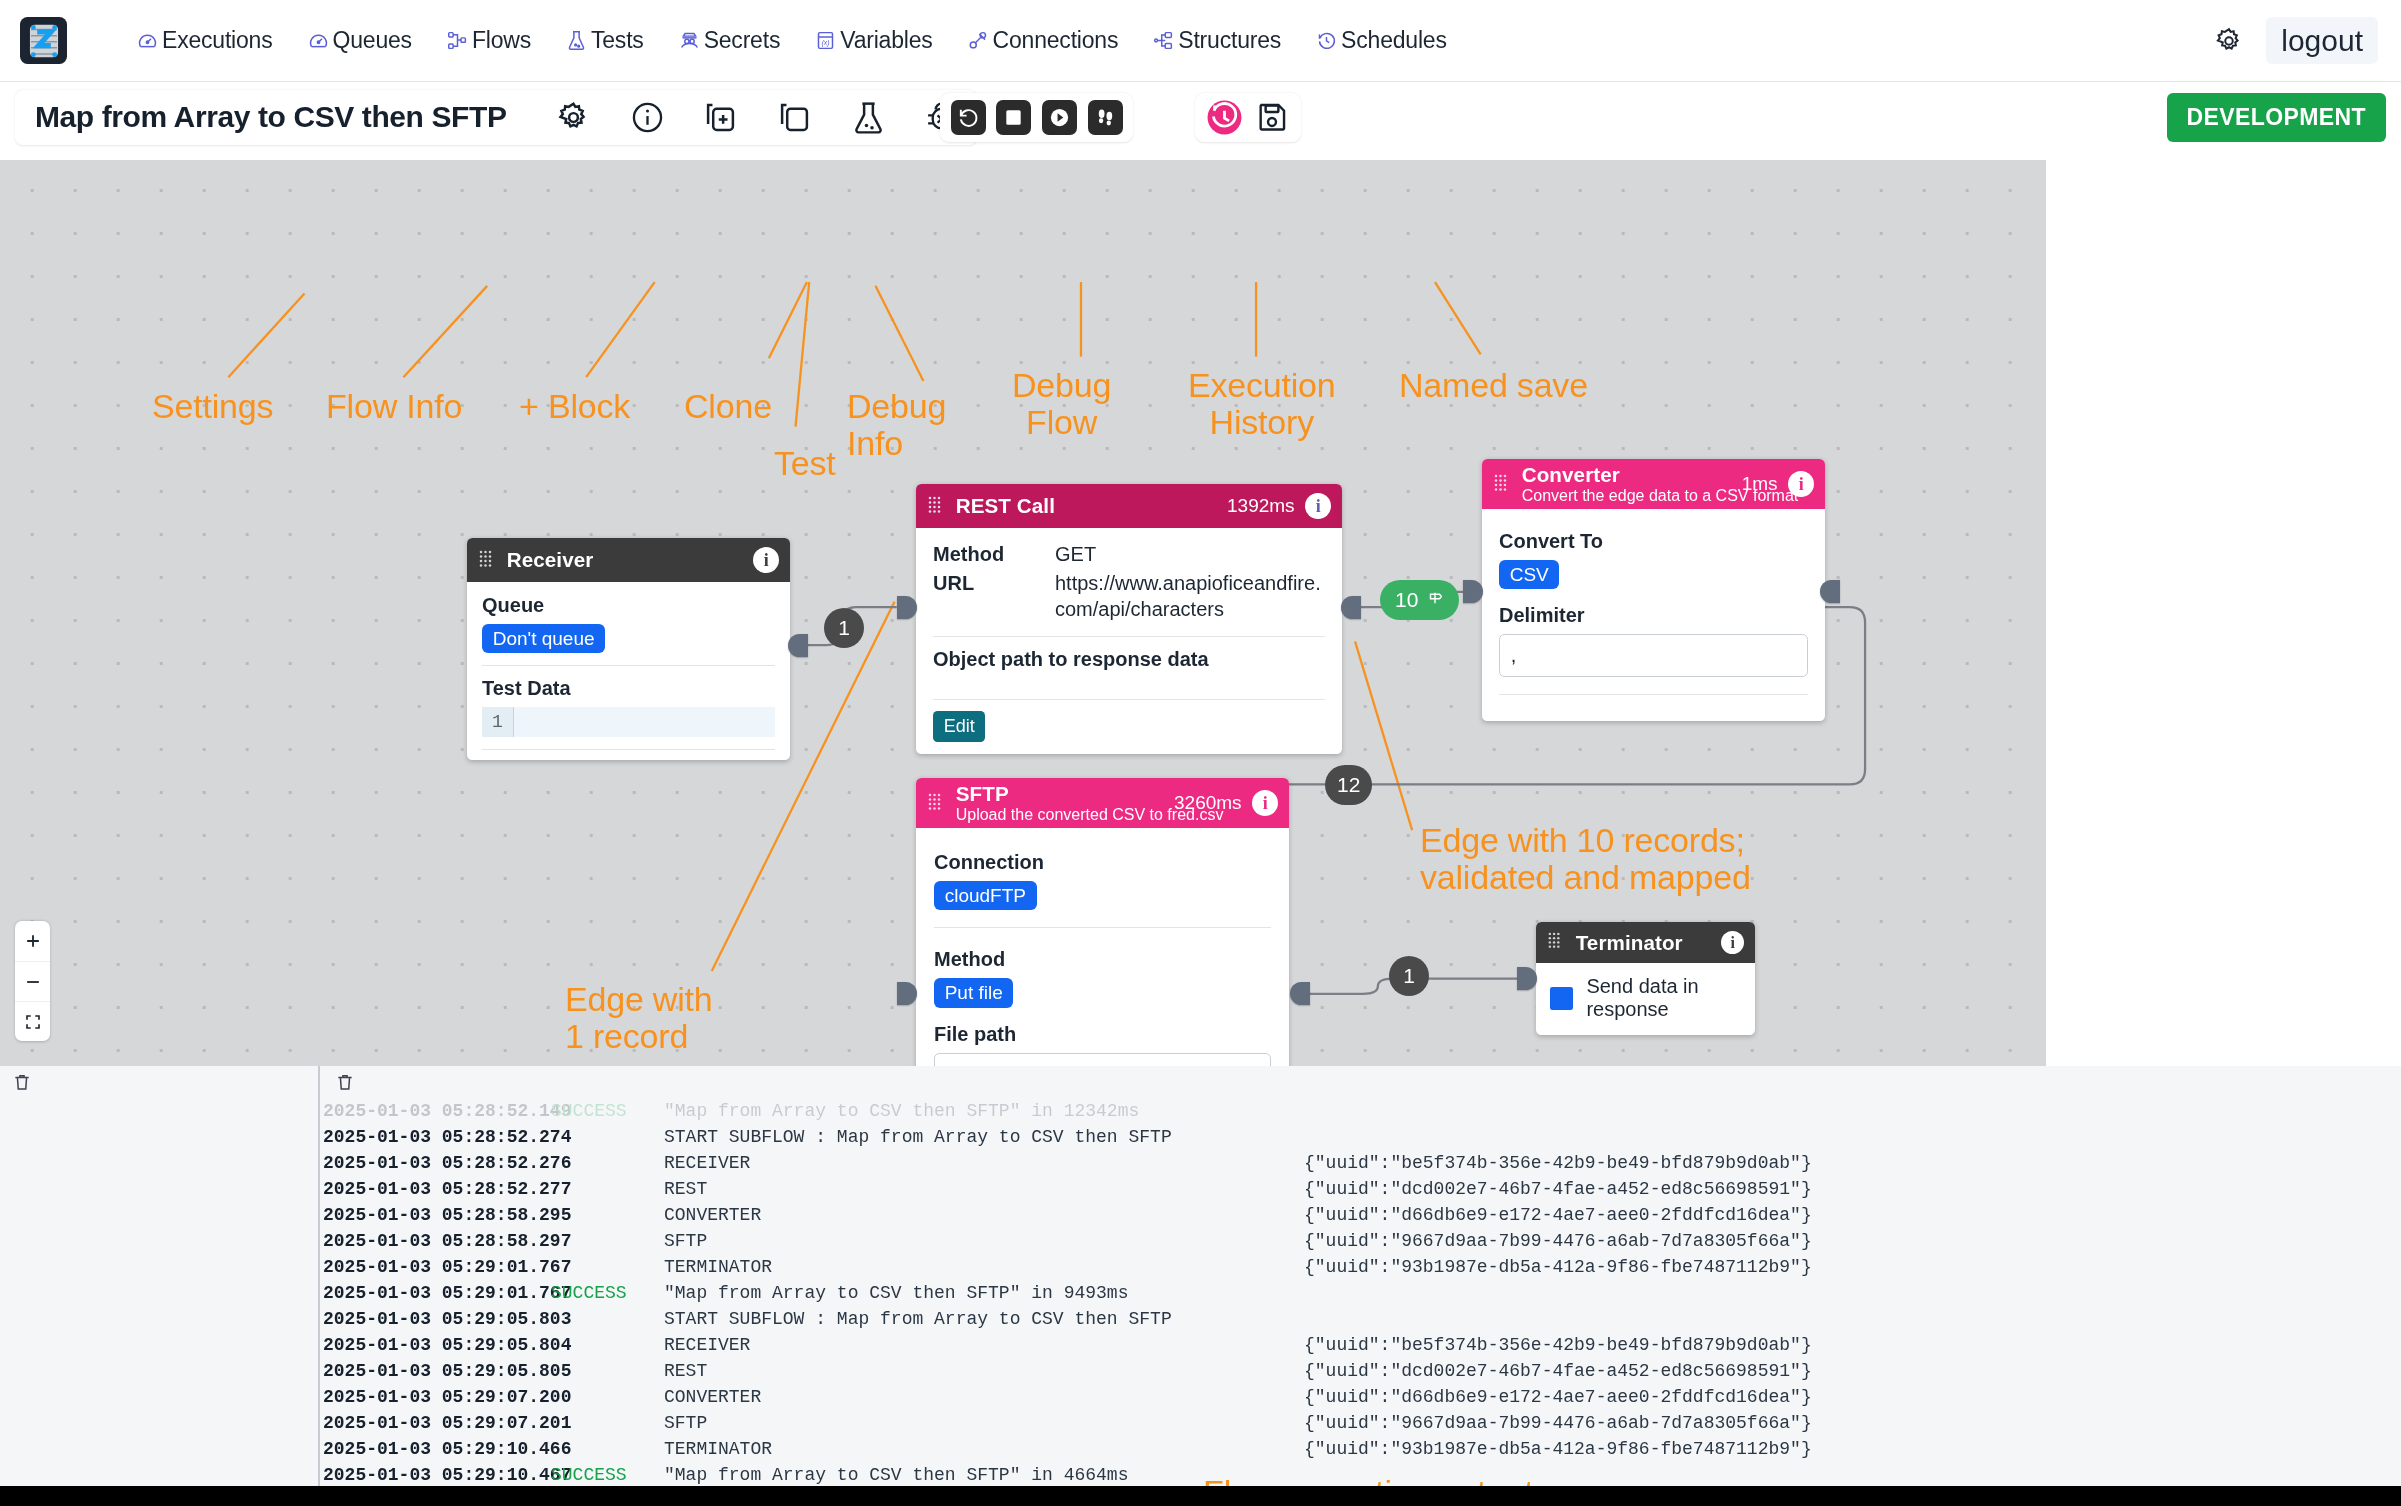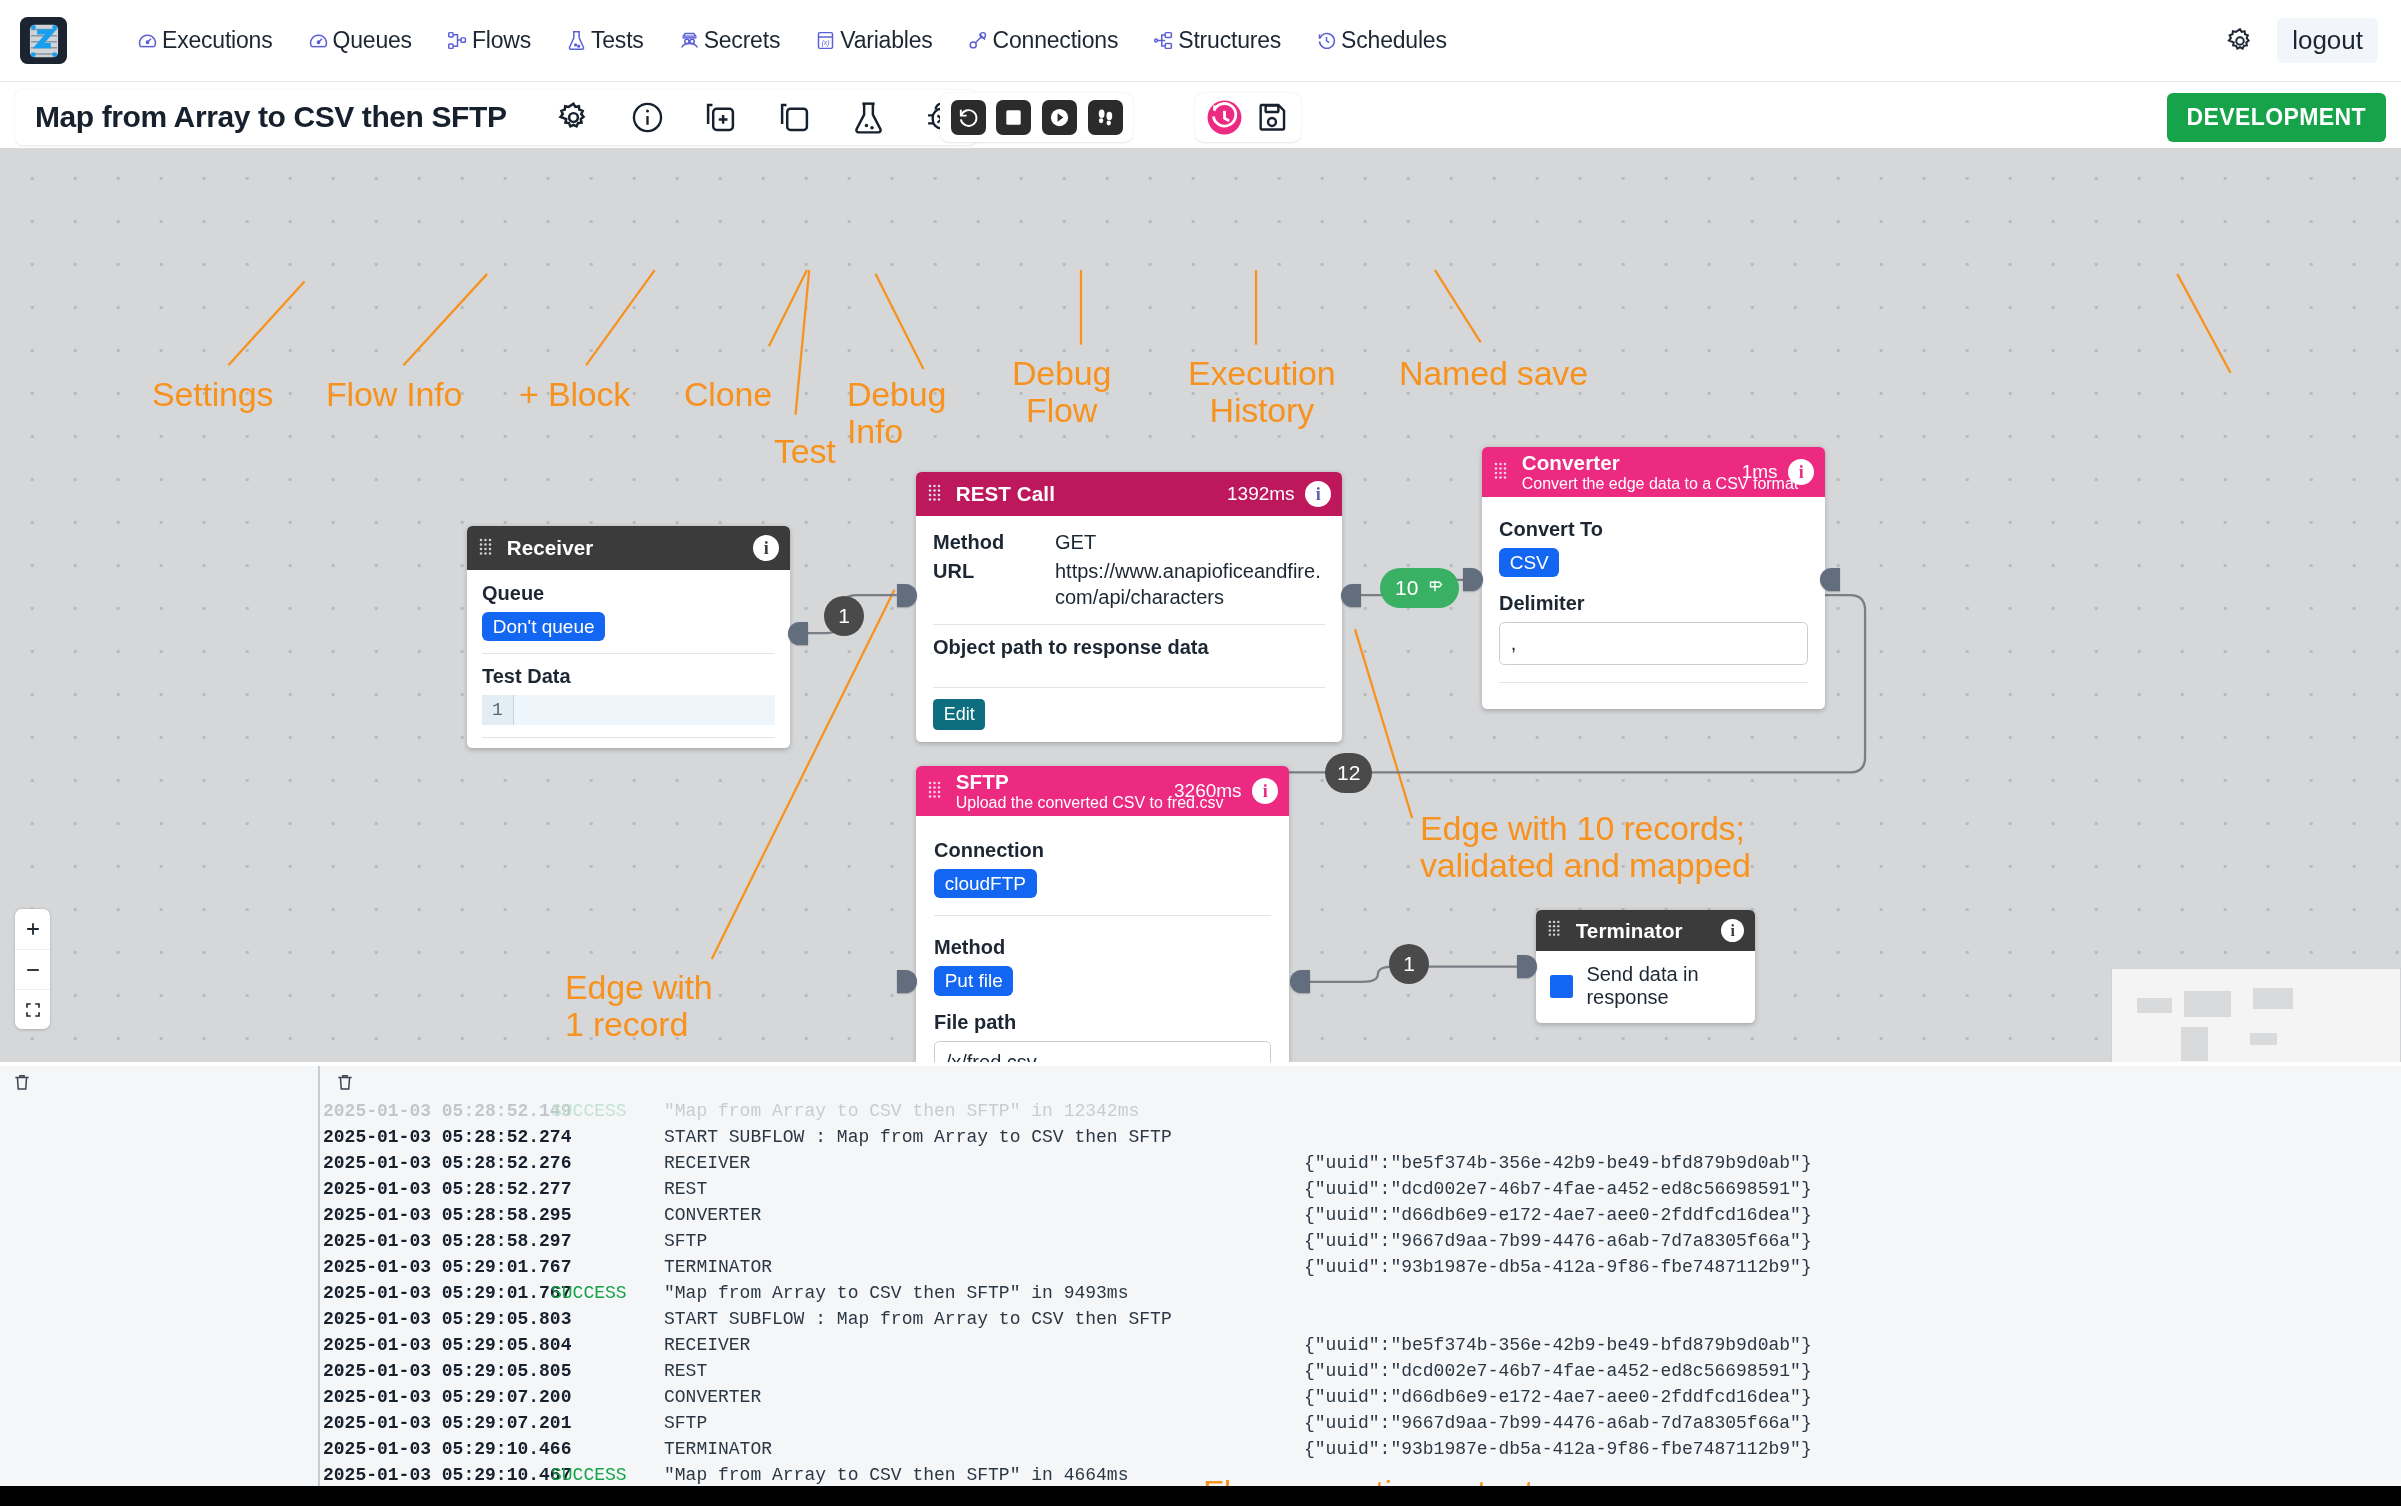--- a/index.html
+++ b/index.html
@@ -24,21 +24,21 @@
   .logo svg { display:block; }
   .nav-items { display: flex; align-items: center; margin-left: 69px; gap: 34px; }
   .nav-item { display: flex; align-items: center; gap: 3px; cursor: pointer; }
   .nav-item .ico { width: 23px; height: 23px; display: flex; align-items: center; justify-content: center; }
   .nav-item .ico svg { display:block; }
   .nav-label { font-size: 23px; color: #1d2733; letter-spacing: -0.2px; }
   .nav-right { margin-left: auto; display: flex; align-items: center; gap: 20px; margin-right: 23px; }
   .gear-btn { width: 35px; height: 35px; display:flex; align-items:center; justify-content:center; cursor:pointer; }
   .logout-btn {
     background: #f2f6fa; border-radius: 6px; padding: 6.9px 15px;
-    font-size: 26px; color: #1d2733; cursor: pointer;
+    font-size: 30px; color: #1d2733; cursor: pointer;
   }
 
   
   .toolbar-row {
     position: absolute; left: 0; top: 82px; width: 2401px; height: 70px;
   }
   .title-pill {
     position: absolute; left: 15px; top: 7.6px; height: 55px;
     background: #ffffff; border-radius: 7.6px;
     display: flex; align-items: center; padding: 0 15px 0 20px;
@@ -71,21 +71,21 @@
   }
   .env-badge {
     position: absolute; right: 15px; top: 10.7px; height: 49px;
     background: #16a34a; color: #ffffff; border-radius: 6px;
     display: flex; align-items: center; padding: 0 20px;
     font-size: 23px; font-weight: bold; letter-spacing: 0.4px; cursor: pointer;
   }
 
   
   .canvas {
-    position: absolute; left: 0; top: 148px; width: 2401px; height: 914px;
+    position: absolute; left: 0; top: 160px; width: 2046px; height: 914px;
     background-color: #d6d7d9;
     background-image: radial-gradient(circle, #b9babc 1.5px, transparent 1.5px);
     background-size: 43px 43px;
     background-position: 10.7px 9px;
     overflow: hidden;
   }
 
   
   .anno {
     position: absolute; color: #f7921e; font-size: 34px; line-height: 1.08;

